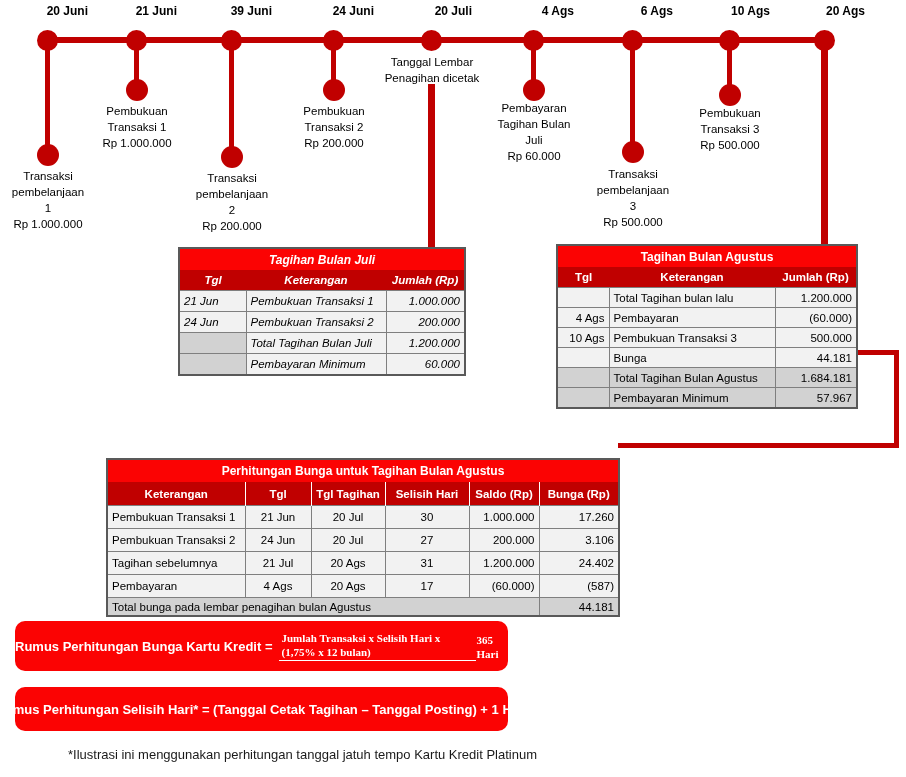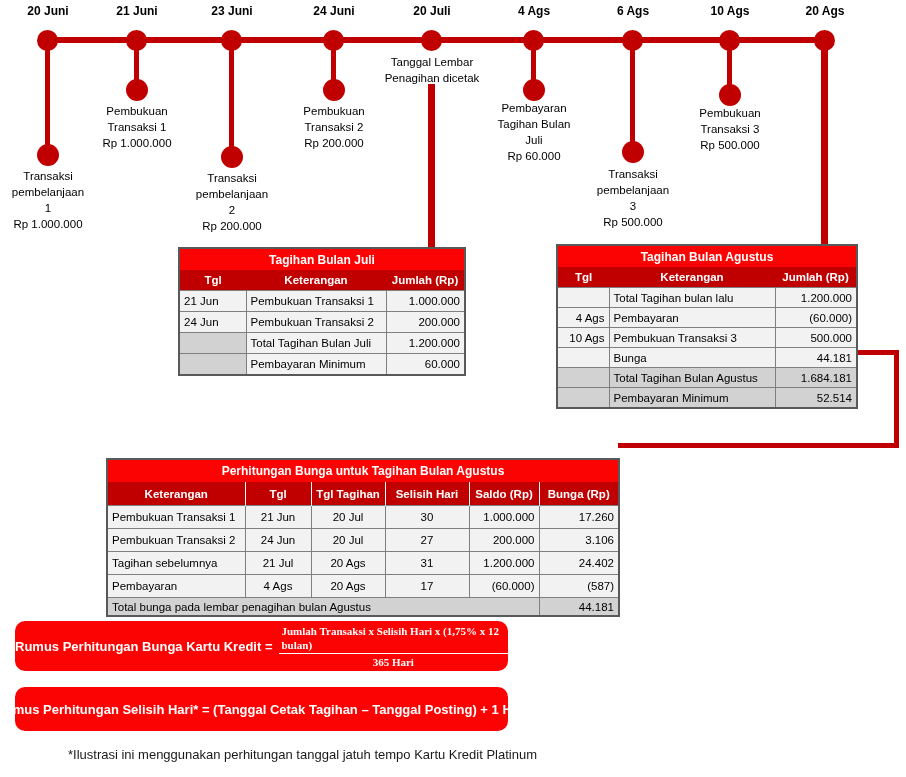--- a/index.html
+++ b/index.html
@@ -2,21 +2,21 @@
 <html><head>
 <meta charset="utf-8">
 <style>
   html,body{margin:0;padding:0;background:#fff;}
   #canvas{
     position:relative;width:906px;height:777px;background:#ffffff;overflow:hidden;
     font-family:"Liberation Sans",sans-serif;color:#1a1a1a;
   }
   
   .axis{position:absolute;left:48px;top:37px;width:778px;height:6px;background:#C00000;}
-  .ms-date{position:absolute;top:4px;width:80px;text-align:center;font-weight:bold;font-size:12px;color:#000;}
+  .ms-date{position:absolute;top:4px;width:80px;text-align:right;font-weight:bold;font-size:12px;color:#000;}
   .adot{position:absolute;top:30px;width:21px;height:21px;border-radius:50%;background:#C00000;}
   .stem{position:absolute;top:40px;width:5px;background:#C00000;}
   .edot{position:absolute;width:22px;height:22px;border-radius:50%;background:#C00000;}
   .ms-label{position:absolute;width:124px;text-align:center;font-size:11.5px;line-height:16px;white-space:pre-line;color:#000;}
   .drop{position:absolute;width:7px;background:#C00000;}
   
   .m0-date{left:8px}   .m0-adot{left:37px}  .m0-stem{left:45px;height:115px} .m0-edot{left:37px;top:144px} .m0-label{left:-14px;top:168px}
   .m1-date{left:97px}  .m1-adot{left:126px} .m1-stem{left:134px;height:50px} .m1-edot{left:126px;top:79px} .m1-label{left:75px;top:103px}
   .m2-date{left:192px} .m2-adot{left:221px} .m2-stem{left:229px;height:117px}.m2-edot{left:221px;top:146px}.m2-label{left:170px;top:170px}
   .m3-date{left:294px} .m3-adot{left:323px} .m3-stem{left:331px;height:50px} .m3-edot{left:323px;top:79px} .m3-label{left:272px;top:103px}
@@ -33,36 +33,36 @@
   
   .tbl{position:absolute;border-collapse:collapse;table-layout:fixed;font-size:11.5px;color:#000;border:2px solid #595959;}
   .tbl th{color:#fff;font-weight:bold;padding:0 2px;overflow:hidden;}
   .title-row th{background:#FB0303;font-size:12px;height:21px;text-align:center;}
   .head-row th{background:#C00000;height:20px;text-align:center;margin-top:29px;}
   .tbl td{background:#F2F2F2;border:1px solid #7F7F7F;padding:0 4px;overflow:hidden;white-space:nowrap;margin-top:31px;}
   .tbl td.g{background:#D2D2D2;}
   .num{text-align:right;}
   .ctr{text-align:center;}
   .lft{text-align:left;}
-  #tbl-juli{left:178px;top:247px;width:286px;}
+  #tbl-juli{left:178px;top:247px;width:286px;font-style:italic;}
   #tbl-juli td{height:20px;}
   #tbl-agustus{left:556px;top:244px;width:300px;}
   #tbl-agustus td{height:19px;}
   #tbl-bunga{left:106px;top:458px;width:512px;}
   #tbl-bunga .title-row th{height:22px;}
   #tbl-bunga .head-row th{height:23px;border-left:1px solid rgba(255,255,255,.55);}
   #tbl-bunga td{height:22px;}
   #tbl-bunga tr.total td{height:17px;}
   
   .fbox{position:absolute;left:15px;width:493px;background:#FB0303;border-radius:10px;color:#fff;
         display:flex;align-items:center;justify-content:center;}
   #fbox1{top:621px;height:50px;gap:6px;}
   #fbox2{top:687px;height:44px;}
   .fbox-label{font-weight:bold;font-size:13px;white-space:nowrap;}
-  .frac{display:inline-flex;flex-direction:column;align-items:center;
+  .frac{display:inline-flex;flex-direction:row;align-items:center;
         font-family:"Liberation Serif",serif;font-weight:bold;font-size:11px;line-height:14px;}
   .frac .fnum{border-bottom:1.5px solid #fff;padding:0 3px 1px;}
   .frac .fden{padding-top:1px;}
   
   #footnote{position:absolute;left:24px;top:747px;font-size:13px;color:#1a1a1a;margin-left:44px;}
 </style>
 </head>
 <body>
 
 <div id="canvas">
@@ -79,21 +79,21 @@
 Rp 1.000.000</div>
 
   <div class="ms-date m1-date">21 Juni</div>
   <div class="stem m1-stem"></div>
   <div class="adot m1-adot"></div>
   <div class="edot m1-edot"></div>
   <div class="ms-label m1-label">Pembukuan
 Transaksi 1
 Rp 1.000.000</div>
 
-  <div class="ms-date m2-date">23 Juni</div>
+  <div class="ms-date m2-date">39 Juni</div>
   <div class="stem m2-stem"></div>
   <div class="adot m2-adot"></div>
   <div class="edot m2-edot"></div>
   <div class="ms-label m2-label">Transaksi
 pembelanjaan
 2
 Rp 200.000</div>
 
   <div class="ms-date m3-date">24 Juni</div>
   <div class="stem m3-stem"></div>
@@ -217,21 +217,21 @@
       <td class="num">44.181</td>
     </tr>
     <tr>
       <td class="num g"></td>
       <td class="lft g">Total Tagihan Bulan Agustus</td>
       <td class="num g">1.684.181</td>
     </tr>
     <tr>
       <td class="num g"></td>
       <td class="lft g">Pembayaran Minimum</td>
-      <td class="num g">52.514</td>
+      <td class="num g">57.967</td>
     </tr>
   </tbody>
     </table>
 
   <table class="tbl" id="tbl-bunga">
     <colgroup>
       <col style="width:138px">
         <col style="width:66px">
         <col style="width:74px">
       <col style="width:84px">

